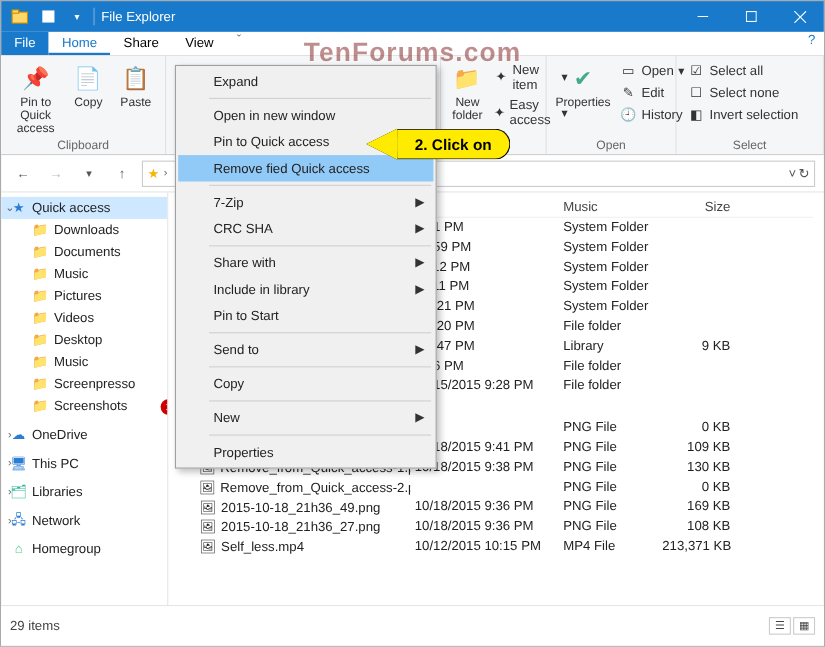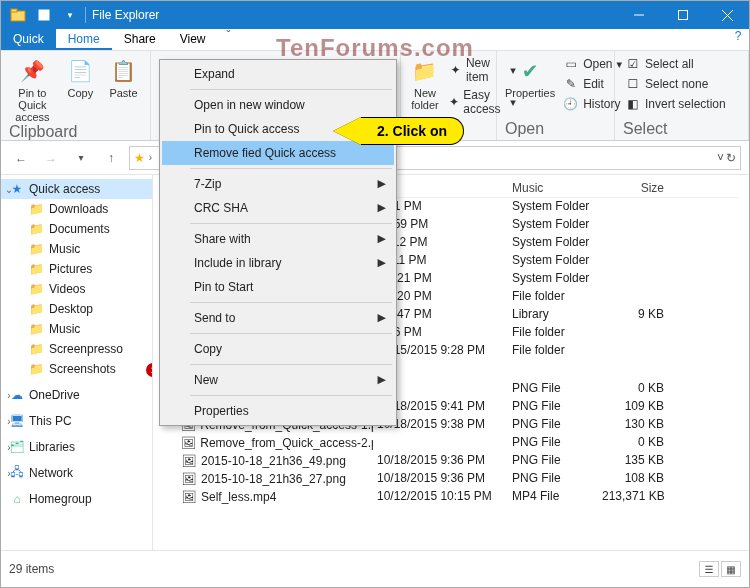--- a/index.html
+++ b/index.html
@@ -21,21 +21,21 @@
 .menurow .mitem { padding: 3px 12px; cursor:default; }
 .menurow .mitem.file { background:#1979ca; color:#fff; }
 .menurow .mitem.active { border-bottom:2px solid #1979ca; color:#1979ca; }
 .menurow .help { margin-left:auto; width:22px; text-align:center; color:#1979ca; }
 .menurow .chev { width:22px; text-align:center; color:#666; }
 
 
 .ribbon { height: 90px; background:#f5f6f7; border-bottom:1px solid #d0d0d0; display:flex; }
 .rgroup { border-right:1px solid #e1e1e1; padding:4px 8px 2px 8px; display:flex; flex-direction:column; }
 .rgroup .body { flex:1; display:flex; gap:6px; align-items:flex-start; }
-.rgroup .lbl { font-size:16px; color:#666; }
+.rgroup .lbl { text-align:center; font-size:11px; color:#666; }
 .rbtn-lg { display:flex; flex-direction:column; align-items:center; width:48px; color:#333; }
 .rbtn-lg .ic { width:32px; height:32px; display:flex; align-items:center; justify-content:center; font-size:20px; color:#4a8; }
 .rbtn-lg .tx { font-size:11px; text-align:center; line-height:1.1; }
 .rbtn-sm { display:flex; align-items:center; gap:4px; font-size:11px; color:#333; padding:1px 2px; }
 .rbtn-sm .ic { width:16px; height:16px; display:flex;align-items:center; justify-content:center; }
 .vstack { display:flex; flex-direction:column; gap:2px; }
 
 
 .navrow { height: 34px; display:flex; align-items:center; gap:6px; padding:4px 8px; border-bottom:1px solid #e5e5e5; }
 .navbtn { width:24px; height:24px; display:flex; align-items:center; justify-content:center; color:#555; border-radius:2px; }
@@ -119,21 +119,21 @@
     </span>
   <span class="wbtn close">
       <svg width="11" height="11">
         <line x1="0" y1="0" x2="11" y2="11" stroke="#fff"></line>
         <line x1="11" y1="0" x2="0" y2="11" stroke="#fff"></line>
       </svg>
     </span>
 </div>
 
 <div class="menurow">
-  <div class="mitem file">Quick</div>
+  <div class="mitem file">File</div>
   <div class="mitem active">Home</div>
   <div class="mitem">Share</div>
   <div class="mitem">View</div>
   <div class="chev">ˇ</div>
   <div class="help">?</div>
 </div>
 
 <div class="watermark">TenForums.com</div>
 
 <div class="ribbon">
@@ -437,21 +437,21 @@
           <div class="rtype">PNG File</div>
           <div class="rsize">0 KB</div>
         </div>
         <div class="row">
           <div class="rname" style="padding-left:18px">
             <span class="ic">🖼</span>
             <span>2015-10-18_21h36_49.png</span>
           </div>
           <div class="rmod">10/18/2015 9:36 PM</div>
           <div class="rtype">PNG File</div>
-          <div class="rsize">135 KB</div>
+          <div class="rsize">169 KB</div>
         </div>
         <div class="row">
           <div class="rname" style="padding-left:18px">
             <span class="ic">🖼</span>
             <span>2015-10-18_21h36_27.png</span>
           </div>
           <div class="rmod">10/18/2015 9:36 PM</div>
           <div class="rtype">PNG File</div>
           <div class="rsize">108 KB</div>
         </div>

